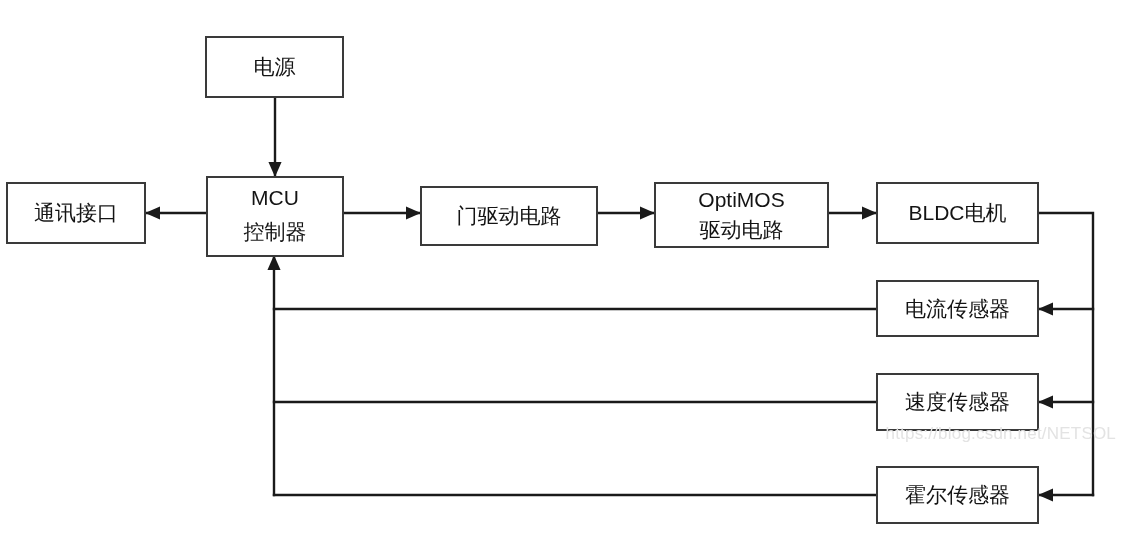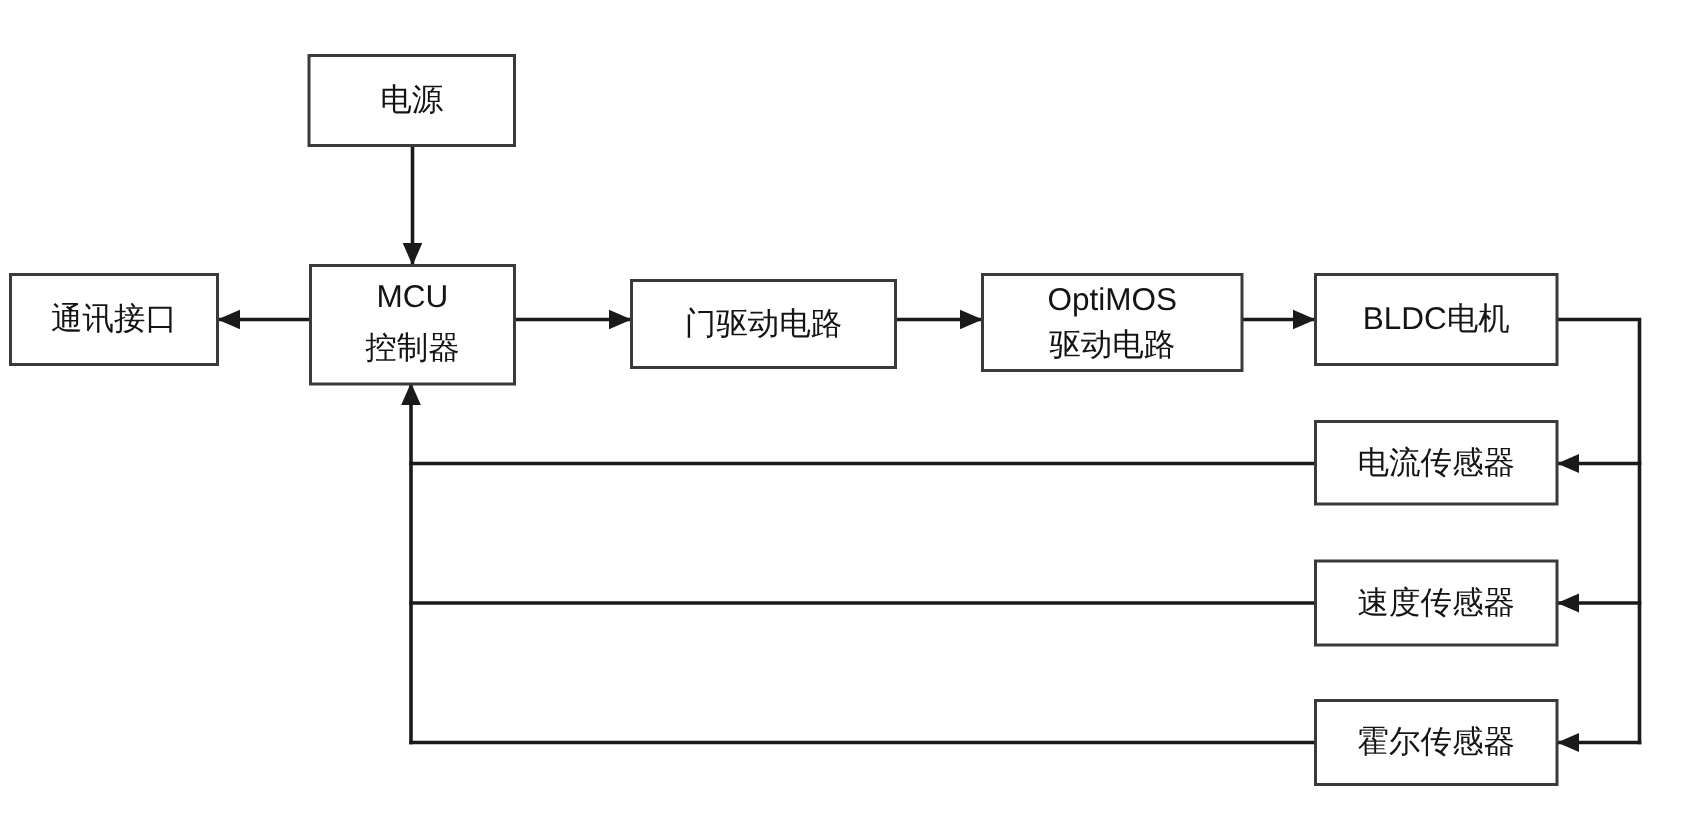--- a/index.html
+++ b/index.html
@@ -122,14 +122,15 @@
     <rect class="node-box" x="877" y="281" width="161" height="55"></rect>
     <text class="node-label" x="957.5" y="310">电流传感器</text>
 
     <rect class="node-box" x="877" y="374" width="161" height="56"></rect>
     <text class="node-label" x="957.5" y="403">速度传感器</text>
 
     <rect class="node-box" x="877" y="467" width="161" height="56"></rect>
     <text class="node-label" x="957.5" y="496">霍尔传感器</text>
   </svg>
 
+  <div class="watermark-text">https://blog.csdn.net/NETSOL</div>
 
 </div>
 
 </body></html>

